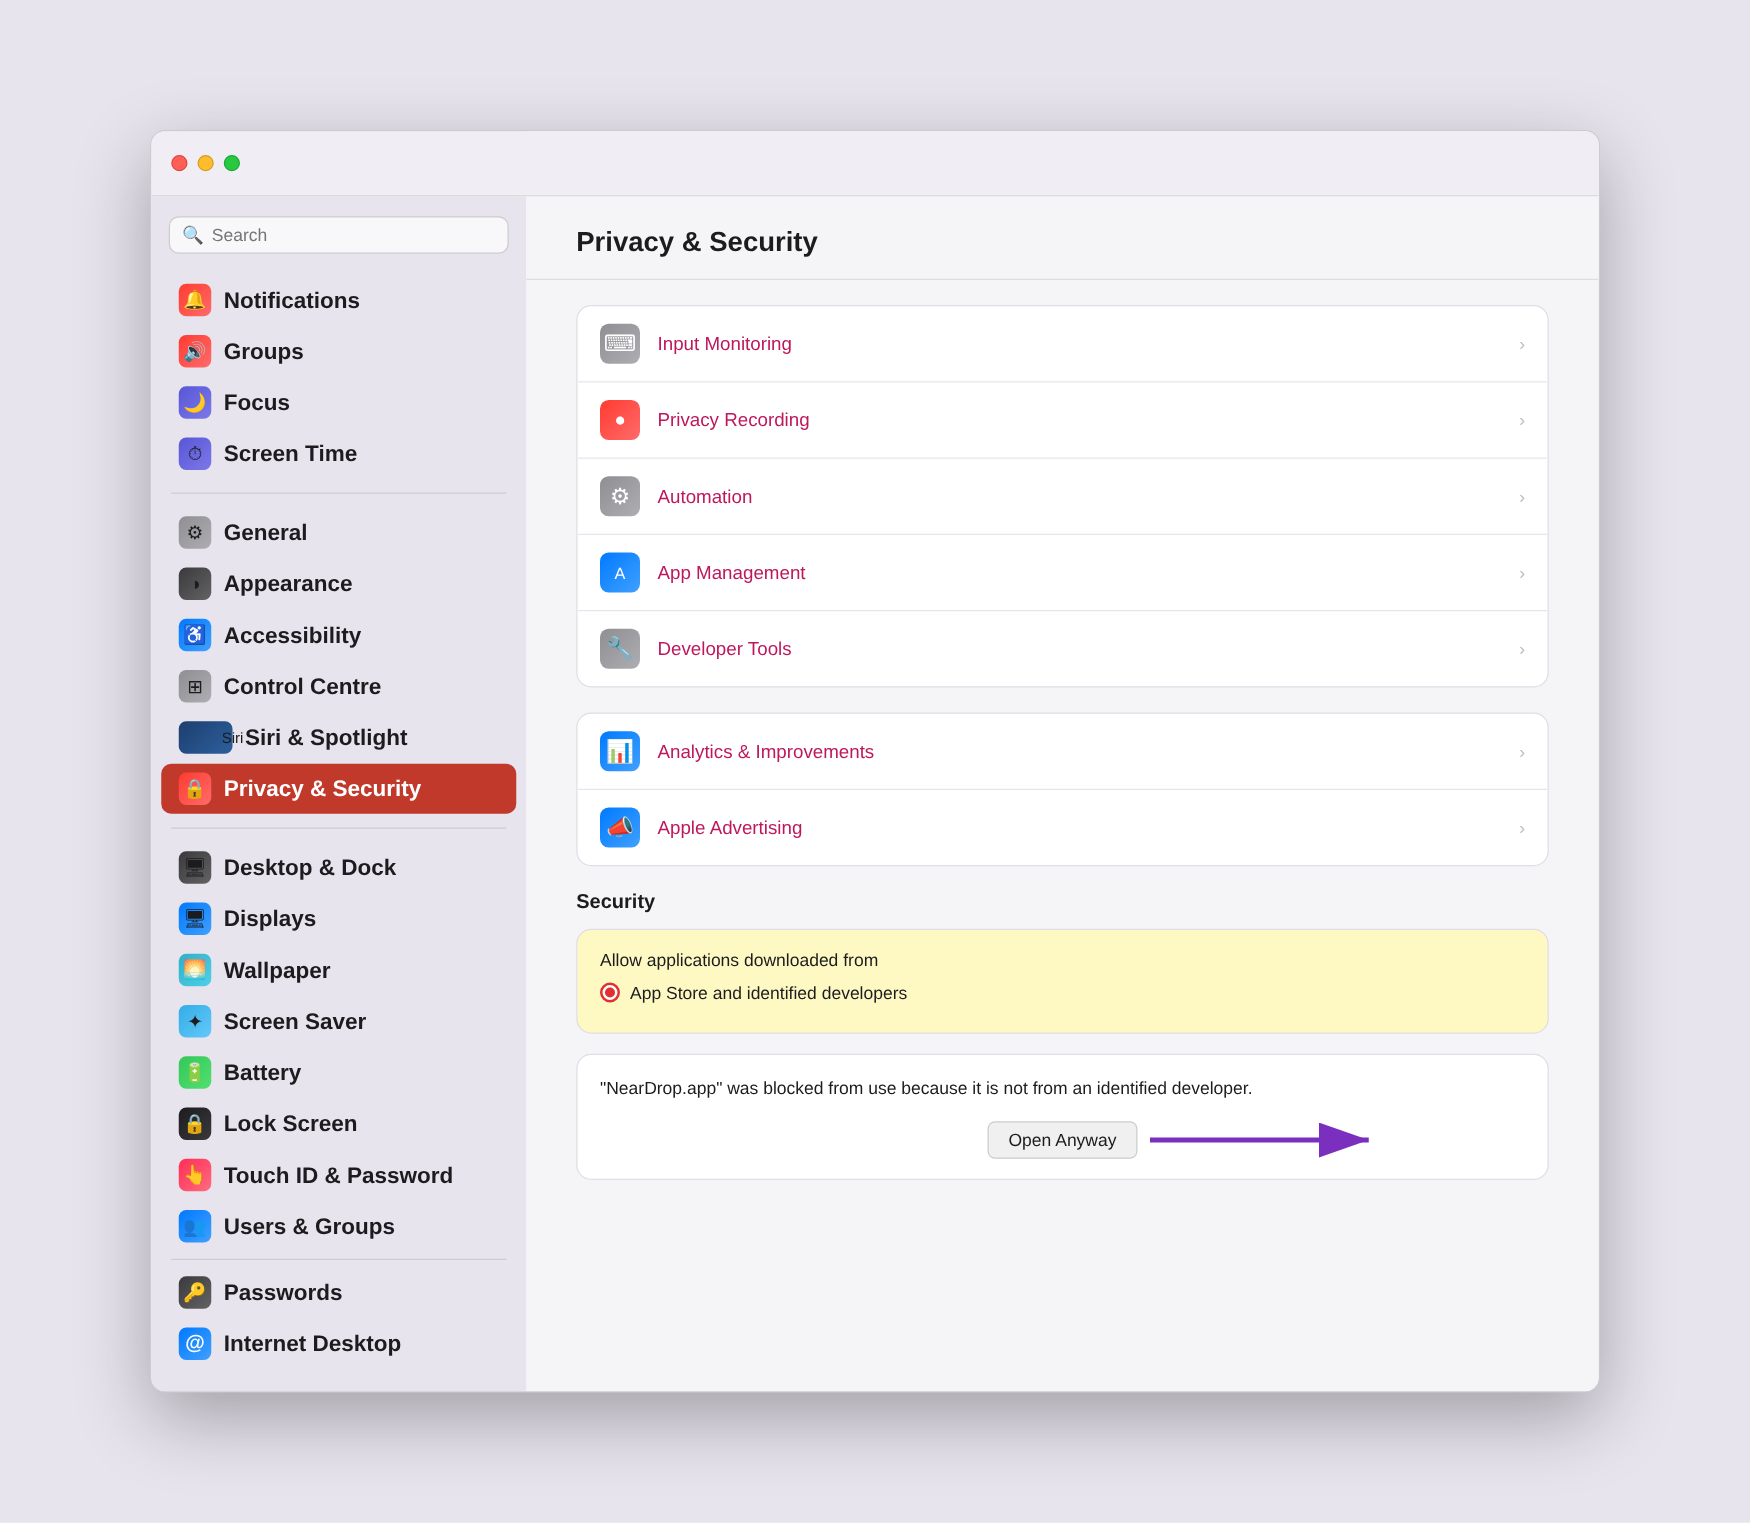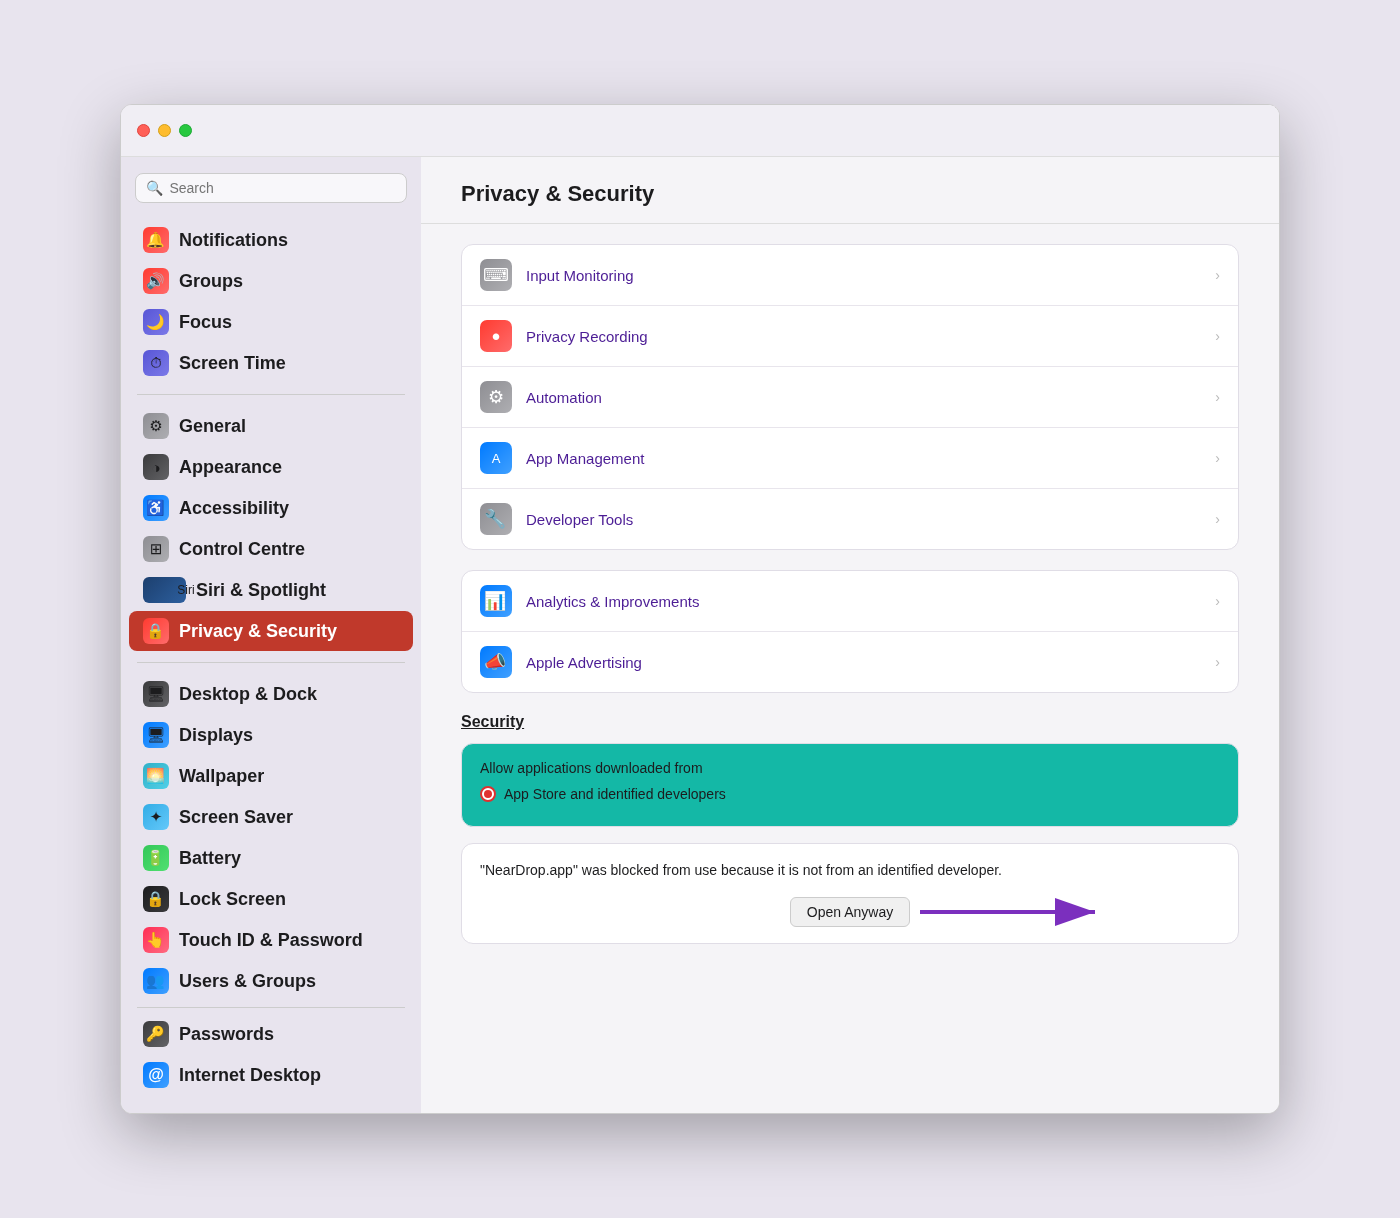--- a/index.html
+++ b/index.html
@@ -171,37 +171,36 @@
       border-radius: 7px;
       display: flex;
       align-items: center;
       justify-content: center;
       flex-shrink: 0;
       font-size: 18px;
     }
     .row-label {
       flex: 1;
       font-size: 15px;
-      color: #4c1d95;
+      color: #be185d;
     }
     .chevron {
       color: #bbb;
       font-size: 14px;
     }
 
     
     .section-title {
       font-size: 16px;
       font-weight: 600;
       color: #1c1c1e;
       margin-bottom: 12px;
-      text-decoration: underline;
     }
     .security-card {
-      background: #14b8a6;
+      background: #fef9c3;
       border-radius: 12px;
       border: 1px solid #e0dde6;
       margin-bottom: 16px;
       padding: 16px 18px;
     }
     .security-card-title {
       font-size: 14px;
       color: #1c1c1e;
       margin-bottom: 10px;
     }

